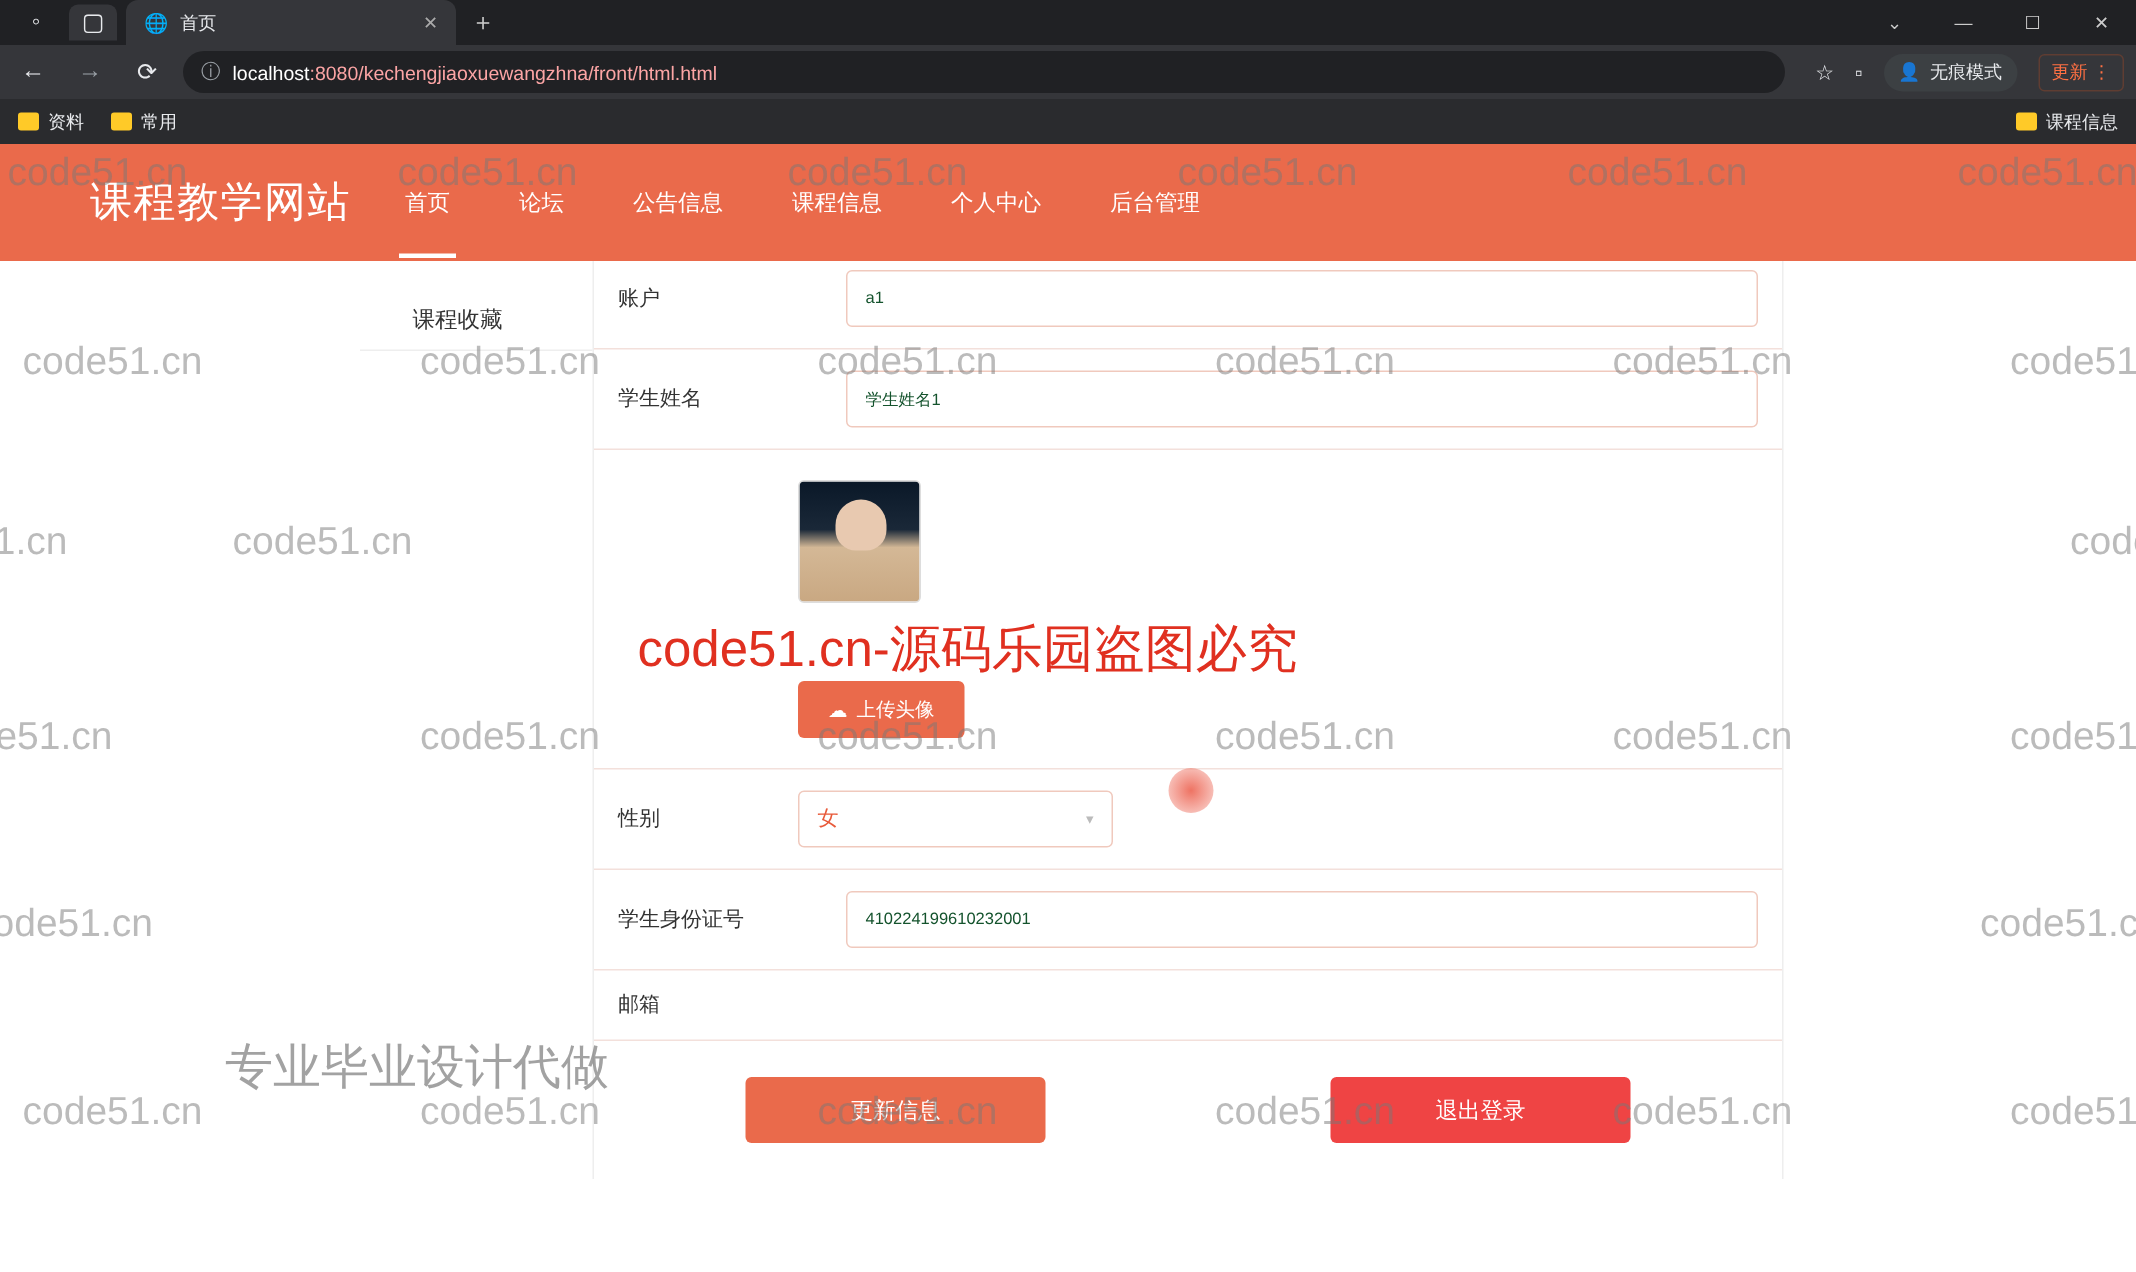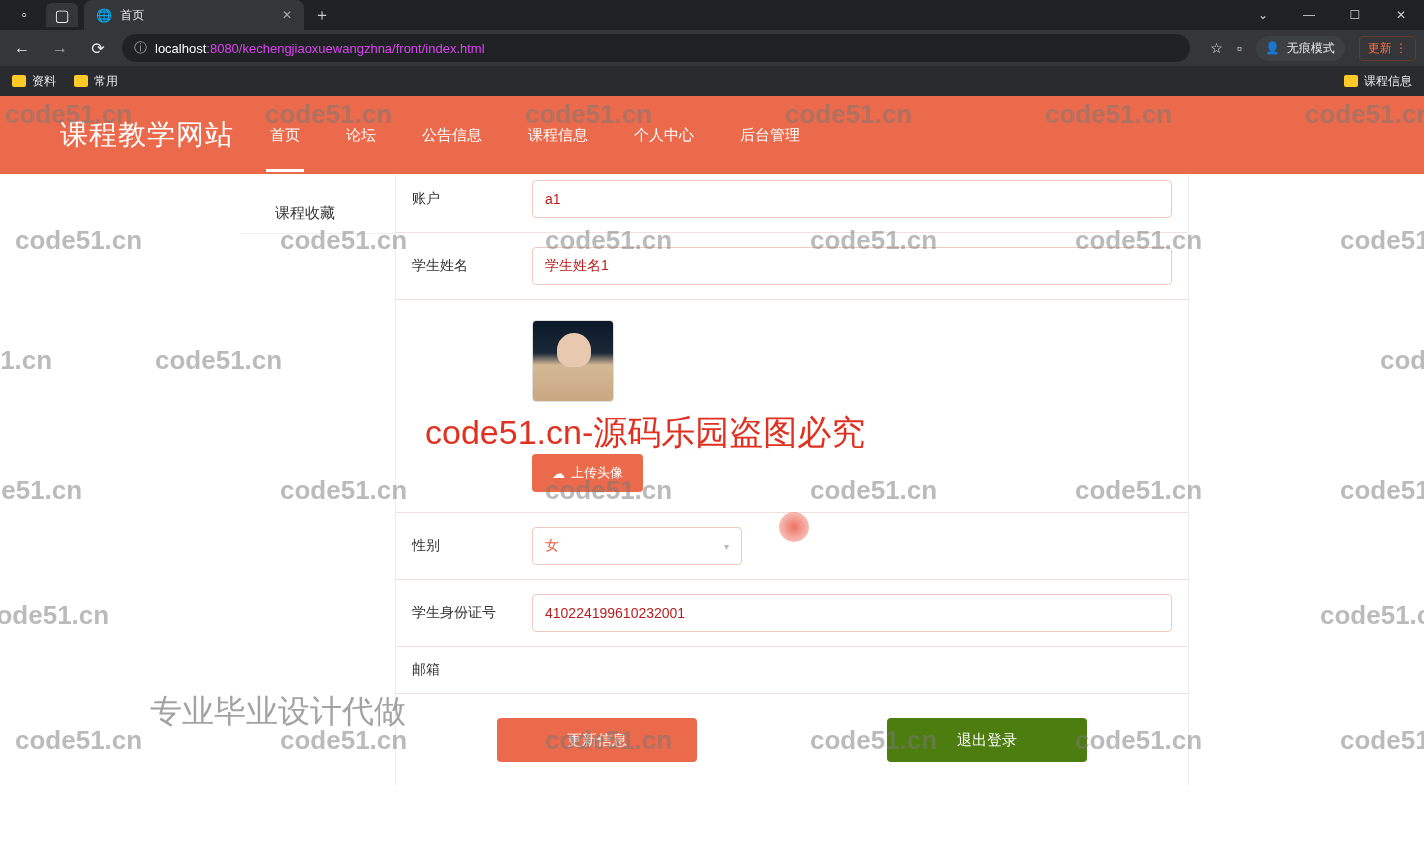--- a/index.html
+++ b/index.html
@@ -16,21 +16,21 @@
 .tab .globe { margin-right: 8px; font-size: 13px; }
 .tab-close { margin-left: auto; padding-left: 20px; color: #aaa; }
 .new-tab { margin-left: 10px; color: #ccc; font-size: 16px; }
 
 .addr-bar { height: 36px; background: #35363a; display: flex; align-items: center; padding: 0 8px; gap: 10px; }
 .nav-btn { width: 28px; text-align: center; color: #9aa0a6; font-size: 16px; }
 .nav-btn.enabled { color: #e8eaed; }
 .url-box { flex: 1; display: flex; align-items: center; background: #202124; height: 28px; border-radius: 14px; padding: 0 12px; font-size: 13px; color: #9aa0a6; }
 .url-info-icon { margin-right: 8px; }
 .url-host { color: #fff; }
-.url-path { color: #d946ef; }
+.url-path { color: #fca5a5; }
 .addr-right { display: flex; align-items: center; gap: 14px; margin-left: 10px; }
 .addr-icon { color: #e8eaed; font-size: 14px; }
 .incognito { display: flex; align-items: center; gap: 6px; background: #3c4043; padding: 4px 10px; border-radius: 14px; font-size: 12px; }
 .update-btn { color: #ff7043; border: 1px solid #5f3d32; border-radius: 4px; padding: 3px 8px; font-size: 12px; }
 
 .bm-bar { height: 30px; background: #2a2b2e; display: flex; align-items: center; padding: 0 12px; gap: 18px; font-size: 12px; color: #e8eaed; }
 .bm-item { display: flex; align-items: center; gap: 6px; }
 .bm-folder { width: 14px; height: 12px; background: #ffca28; border-radius: 2px; }
 .bm-right { margin-left: auto; }
 
@@ -42,35 +42,35 @@
 .nav-item.active::after { content: ""; position: absolute; bottom: 0; left: 0; right: 0; height: 3px; background: #fff; }
 
 .page-body { display: flex; background: #fff; }
 .sidebar { width: 395px; padding-top: 20px; }
 .side-item { text-align: right; padding: 10px 60px 10px 0; font-size: 15px; color: #333; border-bottom: 1px solid #eee; margin-left: 240px; }
 
 .form-area { flex: 1; border-left: 1px solid #eee; border-right: 1px solid #eee; margin-right: 235px; }
 .form-row { display: flex; align-items: center; padding: 14px 16px; border-bottom: 1px solid #f3e0db; }
 .form-row.first { padding-top: 6px; }
 .form-label { width: 120px; font-size: 14px; color: #333; }
-.form-input { flex: 1; height: 38px; border: 1px solid #f0c9bd; border-radius: 4px; padding: 0 12px; font-size: 14px; color: #b91c1c; }
+.form-input { flex: 1; height: 38px; border: 1px solid #f0c9bd; border-radius: 4px; padding: 0 12px; font-size: 11px; color: #14532d; margin-left: 32px; }
 .form-select { width: 210px; height: 38px; border: 1px solid #f0c9bd; border-radius: 4px; padding: 0 12px; font-size: 14px; color: #e85a3a; display: flex; align-items: center; justify-content: space-between; }
 .select-arrow { color: #bbb; font-size: 10px; }
 
 .photo-row { padding: 20px 16px 20px 136px; border-bottom: 1px solid #f3e0db; }
 .photo-box { width: 82px; height: 82px; border: 1px solid #ddd; border-radius: 4px; background: linear-gradient(180deg, #0a1828 0%, #1a2838 40%, #d4b896 55%, #c9a882 100%); position: relative; overflow: hidden; }
 .photo-box::after { content: ""; position: absolute; top: 12px; left: 24px; width: 34px; height: 34px; background: #e8c9b0; border-radius: 50% 50% 40% 40%; }
 .upload-btn { margin-top: 52px; background: #ea6a4b; color: #fff; border: none; padding: 10px 20px; border-radius: 4px; font-size: 13px; display: inline-flex; align-items: center; gap: 6px; }
 
 .action-row { display: flex; justify-content: center; gap: 190px; padding: 24px 0; }
 .btn-primary { background: #ea6a4b; color: #fff; border: none; width: 200px; height: 44px; border-radius: 4px; font-size: 15px; }
-.btn-danger { background: #4d7c0f; color: #fff; border: none; width: 200px; height: 44px; border-radius: 4px; font-size: 15px; }
-
-
-.wm { position: absolute; color: rgba(120,120,120,0.5); font-size: 26px; font-weight: 700; pointer-events: none; z-index: 50; }
+.btn-danger { background: #ef4444; color: #fff; border: none; width: 200px; height: 44px; border-radius: 4px; font-size: 15px; }
+
+
+.wm { position: absolute; color: rgba(120,120,120,0.5); font-size: 26px; font-weight: 400; pointer-events: none; z-index: 50; }
 .wm-banner { position: absolute; color: #e03020; font-size: 34px; font-weight: 500; pointer-events: none; z-index: 60; }
 .wm-bottom { position: absolute; color: rgba(100,100,100,0.6); font-size: 32px; font-weight: 500; pointer-events: none; z-index: 50; }
 
 .cursor-dot { position: absolute; width: 30px; height: 30px; background: radial-gradient(circle, rgba(234,80,60,0.8), rgba(234,80,60,0.2)); border-radius: 50%; z-index: 70; }
 </style>
 </head>
 <body>
 
 <div class="browser-chrome">
   <div class="tab-strip">
@@ -91,21 +91,21 @@
   </div>
 
   <div class="addr-bar">
     <div class="nav-btn enabled">←</div>
     <div class="nav-btn">→</div>
     <div class="nav-btn enabled">⟳</div>
     <div class="url-box">
       <span class="url-info-icon">ⓘ</span>
       <span class="url-host">localhost</span>
         <span class="url-path">:8080</span>
-        <span class="url-path">/kechengjiaoxuewangzhna/front/index.html</span>
+        <span class="url-path">/kechengjiaoxuewangzhna/front/html.html</span>
     </div>
     <div class="addr-right">
       <span class="addr-icon">☆</span>
       <span class="addr-icon">▫</span>
       <div class="incognito">
         <span>👤</span>
         <span>无痕模式</span>
       </div>
       <div class="update-btn">
         <span>更新</span> ⋮

